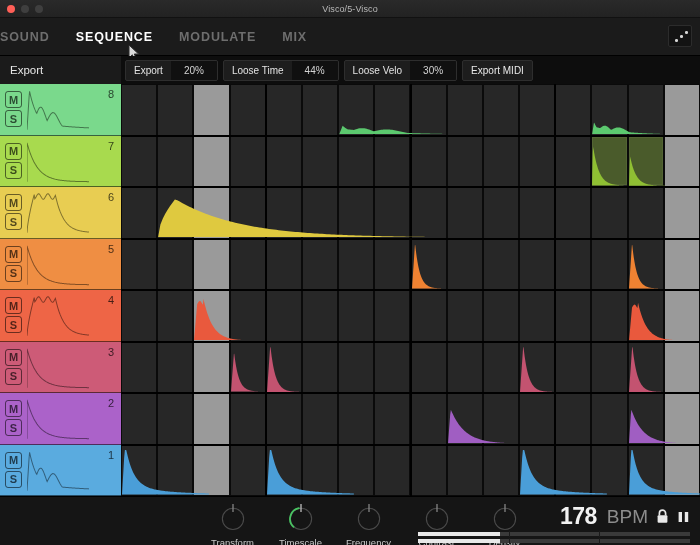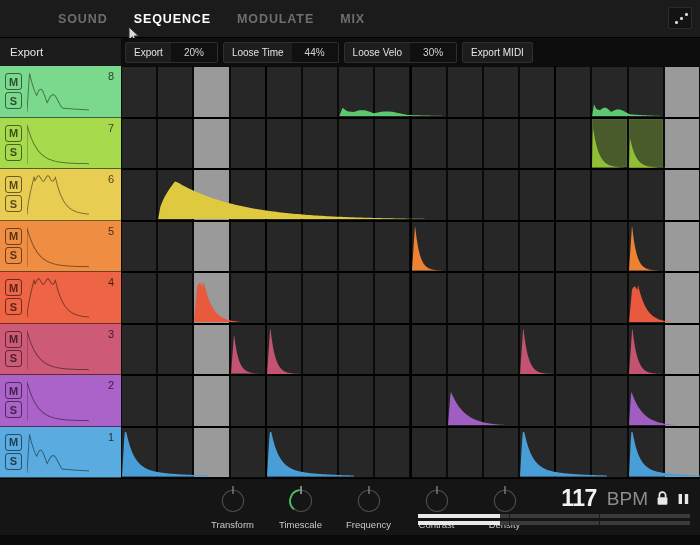--- a/index.html
+++ b/index.html
@@ -28,21 +28,21 @@
   .navbar{
     position:relative; height:38px; width:100%;
     background:#1b1b1b;
     border-bottom:1px solid #000;
     display:flex; align-items:center;
   }
   .logo{
     margin-left:12px; font-size:23px; letter-spacing:1px;
     color:#ffffff; font-weight:400;
   }
-  .nav-items{ display:flex; align-items:flex-end; gap:26px; margin-left:58px; }
+  .nav-items{ display:flex; align-items:flex-end; gap:26px; }
   .nav-item{
     font-size:12.5px; letter-spacing:.9px; color:#6e6e6e; font-weight:700;
     cursor:pointer;
   }
   .nav-item.active{ color:#ffffff; }
 
   .preset-wrap{ position:absolute; right:8px; top:7px; display:flex; align-items:center; gap:5px; }
   .preset-box{
     width:125px; height:22px; background:#131313; border:1px solid #2c2c2c;
     border-radius:2px; display:flex; align-items:center; padding:0 6px;
@@ -122,20 +122,28 @@
   .bars{ position:absolute; right:10px; bottom:7px; width:272px; }
   .barrow{ position:relative; height:4px; margin-bottom:3px; background:#3a3a3a; }
   .barfill{ position:absolute; left:0; top:0; height:4px; background:#e8e8e8; }
   .bartick{ position:absolute; top:-1px; width:1px; height:6px; background:#1b1b1b; }
 </style>
 </head>
 <body>
 
 <div id="app">
 
+  <div class="titlebar">
+    <div class="traffic">
+      <span class="dot r"></span>
+      <span class="dot y"></span>
+      <span class="dot g"></span>
+    </div>
+    <span class="win-title">Visco/5-Visco</span>
+  </div>
 
   <div class="navbar">
 
     <svg class="cursor-arrow" width="12" height="17" viewBox="0 0 12 17">
       <path d="M1 1 L1 14 L4.3 10.8 L6.4 15.6 L8.4 14.7 L6.3 10 L10.6 10 Z" fill="#d9d9d9" stroke="#2a2a2a" stroke-width="1"></path>
     </svg>
 
     <div class="nav-items">
       <div class="nav-item">SOUND</div>
       <div class="nav-item active">SEQUENCE</div>
@@ -527,21 +535,21 @@
         <div class="knobwrap">
           <div class="knob"><svg viewBox="0 0 40 40" width="34" height="34">
               <circle cx="20" cy="21" r="12.5" fill="none" stroke="#4a4a4a" stroke-width="1.3"></circle>
               <line x1="20" y1="3.5" x2="20" y2="13" stroke="#8f8f8f" stroke-width="1.4"></line>
             </svg></div>
           <div class="knoblabel">Density</div>
         </div>
       </div>
 
     <div class="bpmzone">
-      <span class="bpmnum">117</span>
+      <span class="bpmnum">178</span>
       <span class="bpmunit">BPM</span>
       <span class="icon-btn">
         <svg width="13" height="15" viewBox="0 0 13 15">
           <path d="M3.4 6.4 V4.3 a3.1 3.1 0 0 1 6.2 0 V6.4" fill="none" stroke="#e9e9e9" stroke-width="1.7"></path>
           <rect x="1.6" y="6.2" width="9.8" height="7.6" rx="1.1" fill="#e9e9e9"></rect>
         </svg>
       </span>
       <span class="icon-btn">
         <svg width="13" height="14" viewBox="0 0 13 14">
           <rect x="1.6" y="2" width="3.4" height="10" fill="#e9e9e9"></rect>

